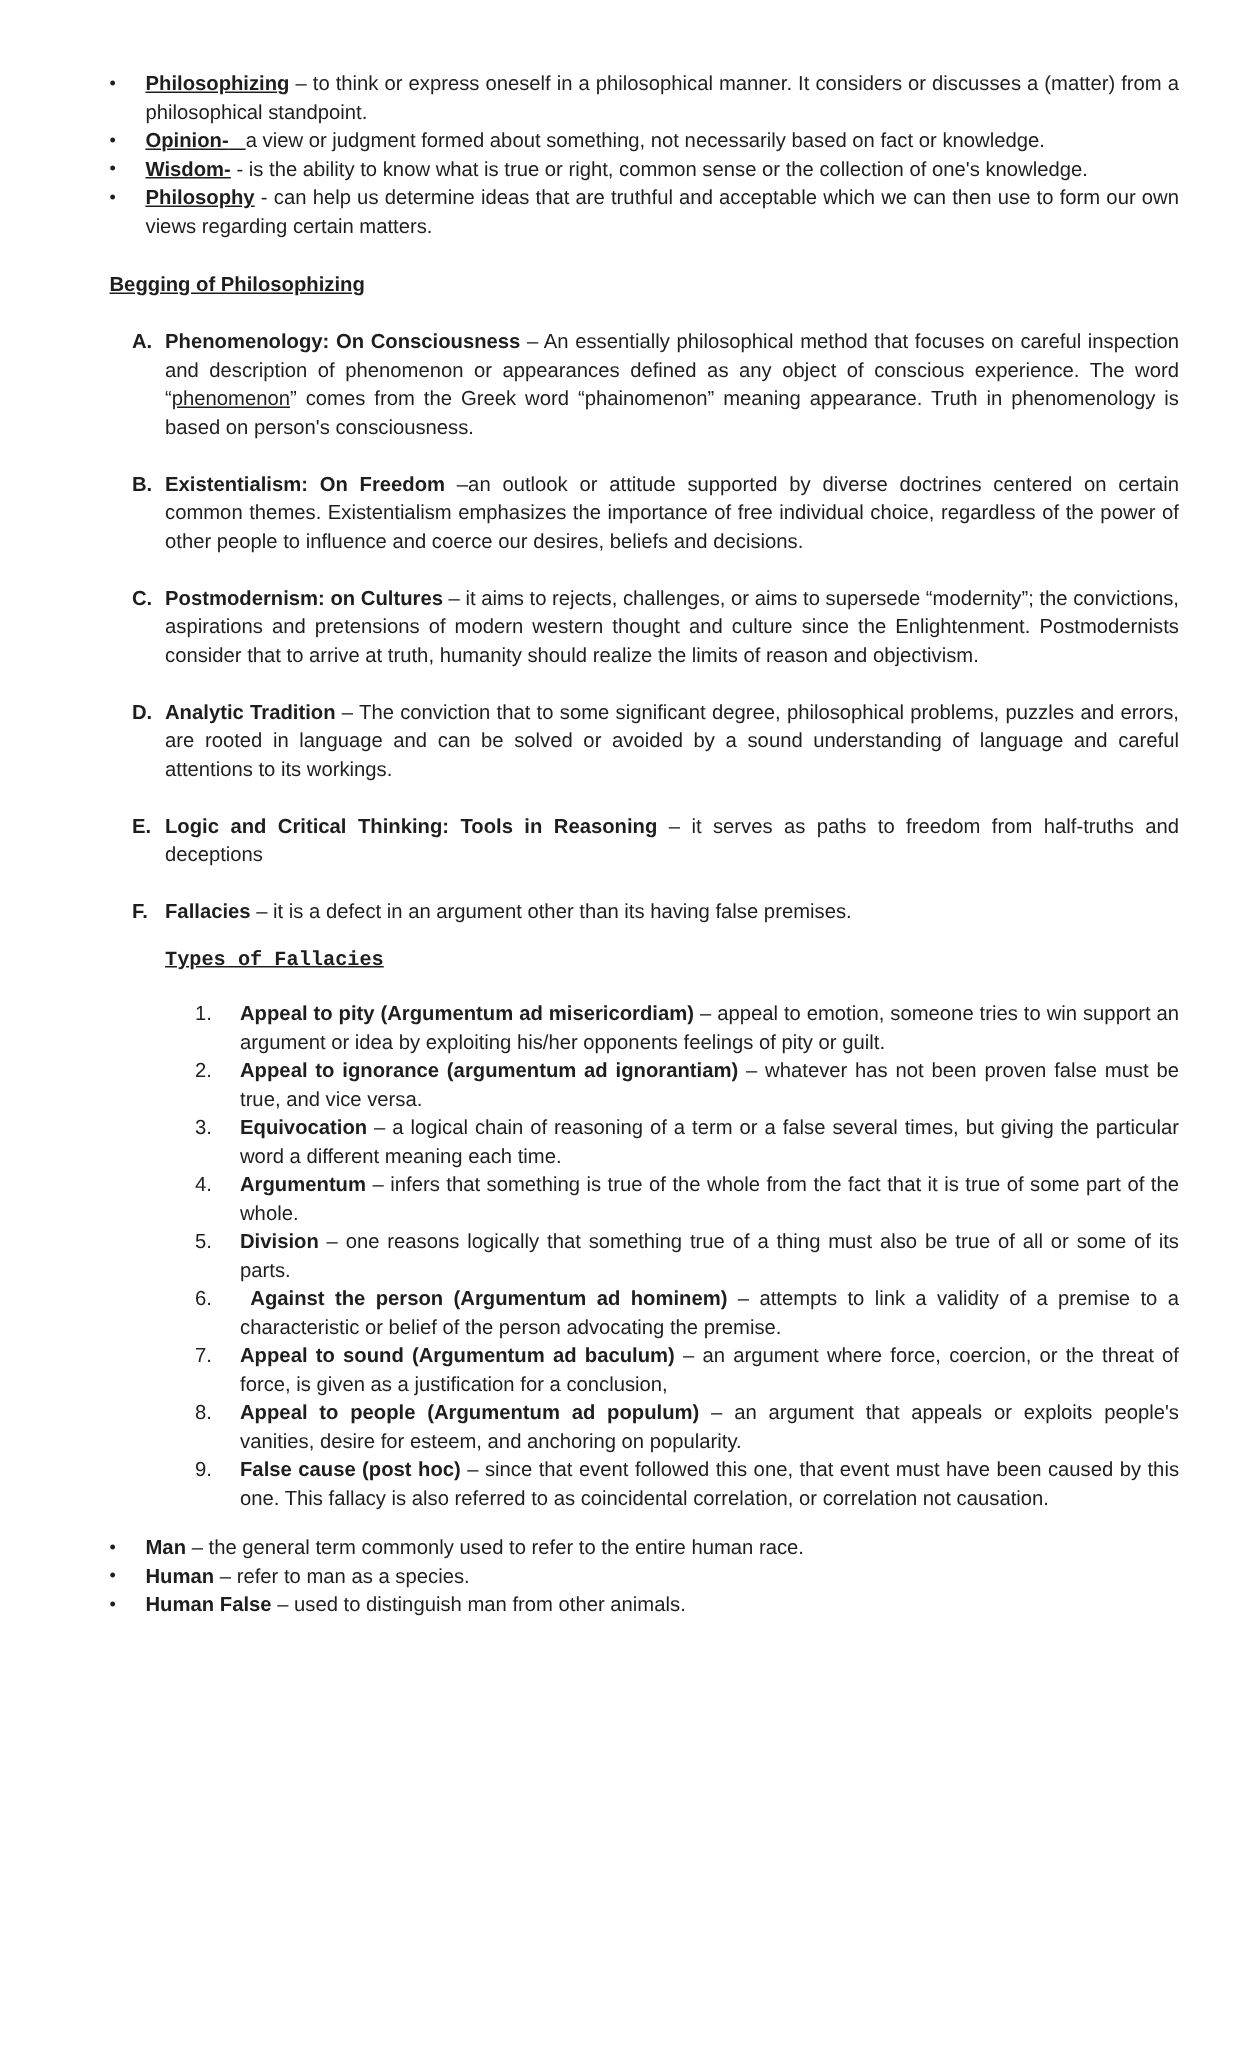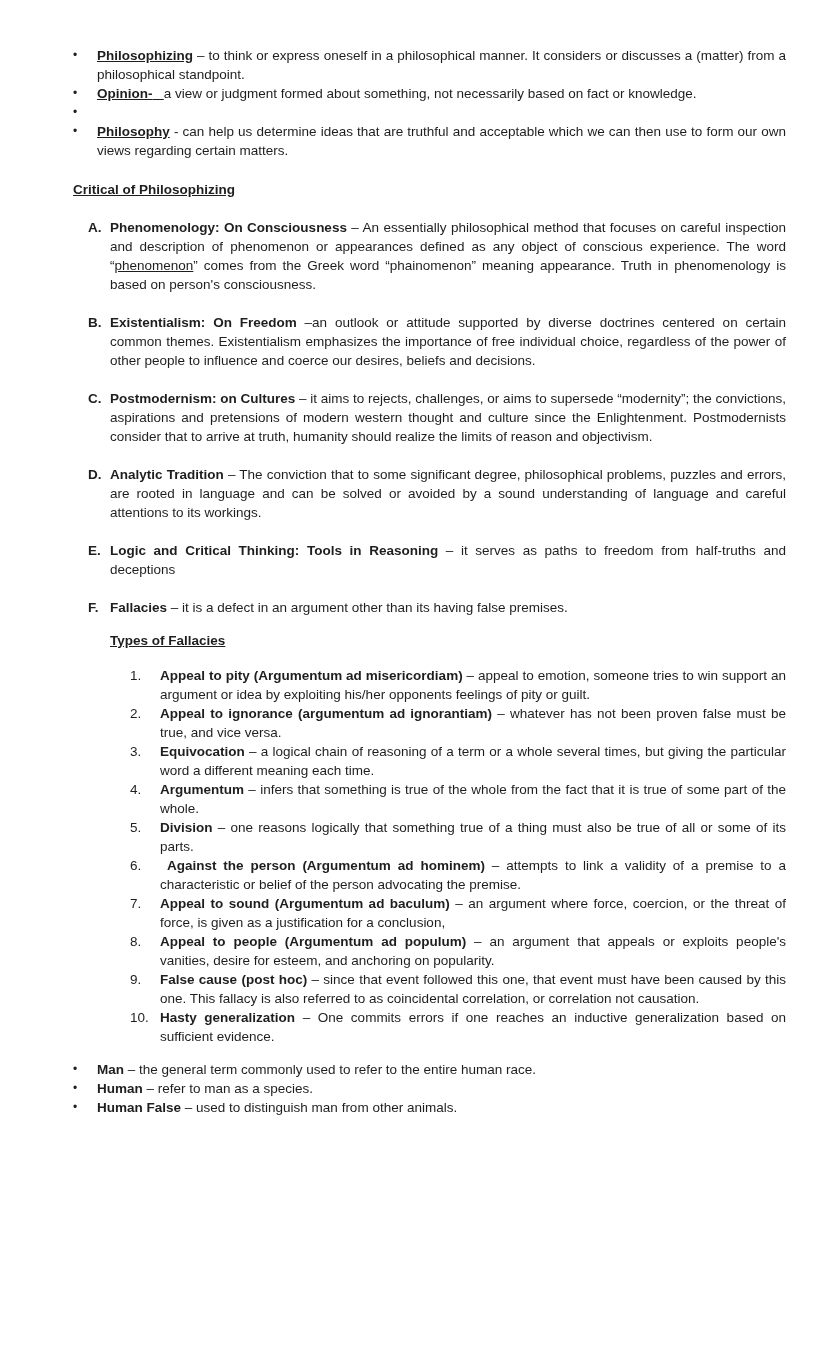--- a/index.html
+++ b/index.html
@@ -37,21 +37,21 @@
     text-align: justify;
   }
   .b { font-weight: 700; margin-top: 24px; }
   .u { text-decoration: underline; }
 
   .heading {
     font-weight: 700;
     text-decoration: underline;
   }
   .h-methods { margin: 20px 0 19px 0; }
-  .h-fallacies { margin: 14px 0 16px 37px; }
+  .h-fallacies { margin: 14px 0 16px 37px; font-family: Liberation Mono, monospace; }
 
   .intro .marker, .closing .marker { width: 24px; }
   .intro .marker, .closing .marker { font-size: 12px; }
 
   .methods { margin-left: 15px; }
   .methods .marker { width: 22px; font-weight: 700; }
   .methods .li + .li { margin-top: 19px; }
 
   .fallacies { margin-left: 57px; }
   .fallacies .marker { width: 30px; }
@@ -71,31 +71,32 @@
       </div>
       <div class="li">
         <span class="marker">•</span>
         <div class="body">
           <div class="para"><span class="b u">Opinion-</span><span class="u">&nbsp;&nbsp;&nbsp;</span><span>a view or judgment formed about something, not necessarily based on fact or knowledge.</span></div>
         </div>
       </div>
       <div class="li">
         <span class="marker">•</span>
         <div class="body">
+          <div class="para"><span class="b u">Wisdom-</span><span> - is the ability to know what is true or right, common sense or the collection of one's knowledge.</span></div>
         </div>
       </div>
       <div class="li">
         <span class="marker">•</span>
         <div class="body">
           <div class="para"><span class="b u">Philosophy</span><span> - can help us determine ideas that are truthful and acceptable which we can then use to form our own views regarding certain matters.</span></div>
         </div>
       </div>
     </div>
 
-  <div class="heading h-methods">Critical of Philosophizing</div>
+  <div class="heading h-methods">Begging of Philosophizing</div>
 
   <div class="list methods">
       <div class="li">
         <span class="marker">A.</span>
         <div class="body">
           <div class="para"><span class="b">Phenomenology: On Consciousness</span><span> – An essentially philosophical method that focuses on careful inspection and description of phenomenon or appearances defined as any object of conscious experience. The word “</span><span class="u">phenomenon</span><span>” comes from the Greek word “phainomenon” meaning appearance. Truth in phenomenology is based on person's consciousness.</span></div>
         </div>
       </div>
       <div class="li">
         <span class="marker">B.</span>
@@ -140,21 +141,21 @@
       </div>
       <div class="li">
         <span class="marker">2.</span>
         <div class="body">
           <div class="para"><span class="b">Appeal to ignorance (argumentum ad ignorantiam)</span><span> – whatever has not been proven false must be true, and vice versa.</span></div>
         </div>
       </div>
       <div class="li">
         <span class="marker">3.</span>
         <div class="body">
-          <div class="para"><span class="b">Equivocation</span><span> – a logical chain of reasoning of a term or a whole several times, but giving the particular word a different meaning each time.</span></div>
+          <div class="para"><span class="b">Equivocation</span><span> – a logical chain of reasoning of a term or a false several times, but giving the particular word a different meaning each time.</span></div>
         </div>
       </div>
       <div class="li">
         <span class="marker">4.</span>
         <div class="body">
           <div class="para"><span class="b">Argumentum</span><span> – infers that something is true of the whole from the fact that it is true of some part of the whole.</span></div>
         </div>
       </div>
       <div class="li">
         <span class="marker">5.</span>
@@ -179,26 +180,20 @@
         <div class="body">
           <div class="para"><span class="b">Appeal to people (Argumentum ad populum)</span><span> – an argument that appeals or exploits people's vanities, desire for esteem, and anchoring on popularity.</span></div>
         </div>
       </div>
       <div class="li">
         <span class="marker">9.</span>
         <div class="body">
           <div class="para"><span class="b">False cause (post hoc)</span><span> – since that event followed this one, that event must have been caused by this one. This fallacy is also referred to as coincidental correlation, or correlation not causation.</span></div>
         </div>
       </div>
-      <div class="li">
-        <span class="marker">10.</span>
-        <div class="body">
-          <div class="para"><span class="b">Hasty generalization</span><span> – One commits errors if one reaches an inductive generalization based on sufficient evidence.</span></div>
-        </div>
-      </div>
     </div>
 
   <div class="list closing">
       <div class="li">
         <span class="marker">•</span>
         <div class="body">
           <div class="para"><span class="b">Man</span><span> – the general term commonly used to refer to the entire human race.</span></div>
         </div>
       </div>
       <div class="li">

